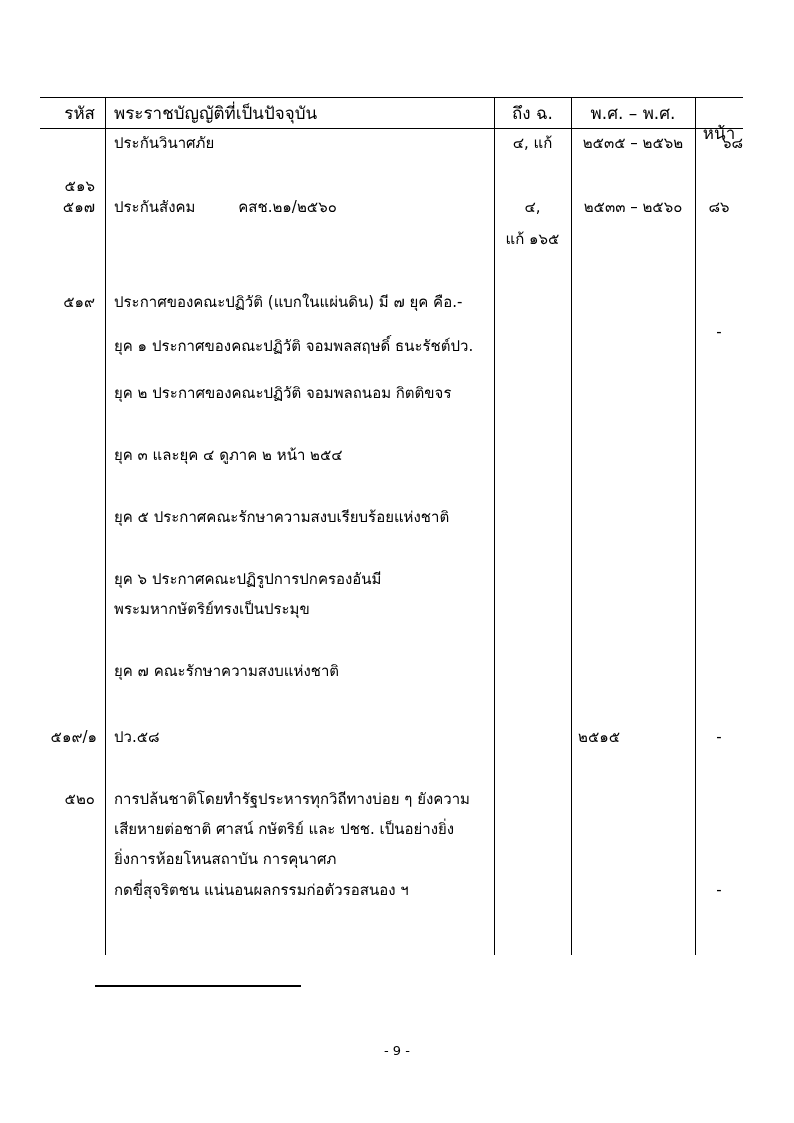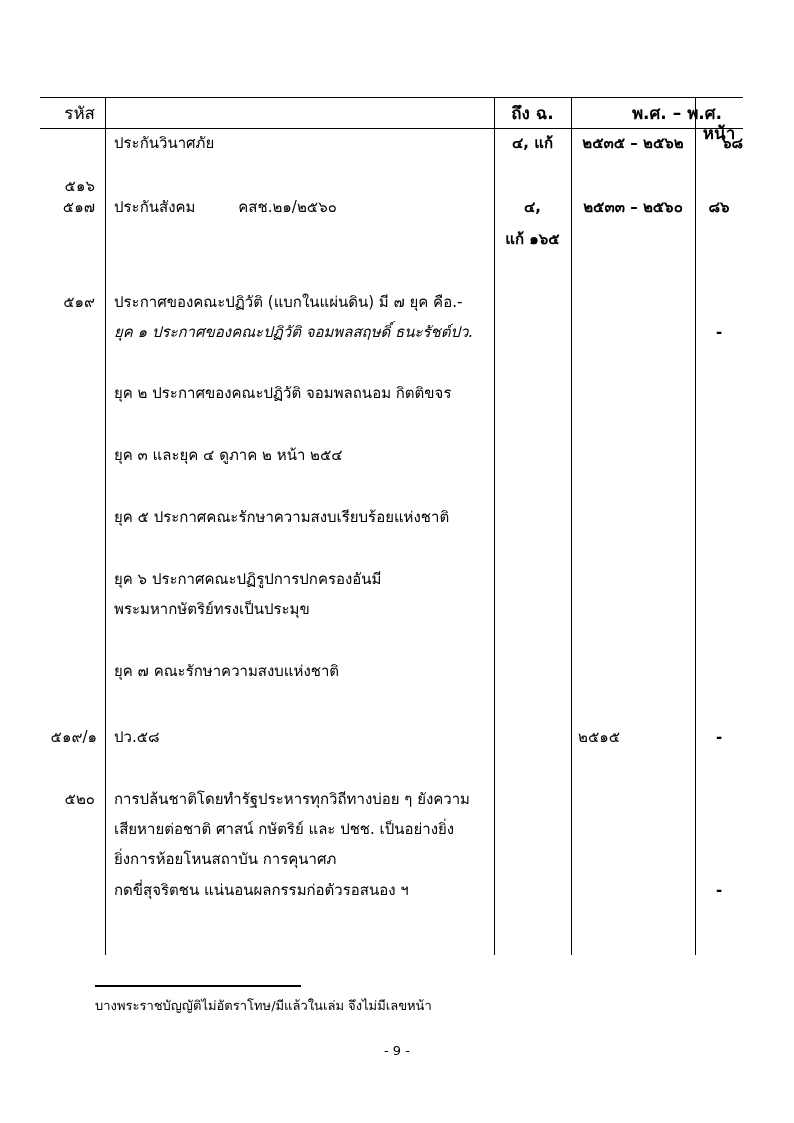--- a/index.html
+++ b/index.html
@@ -4,40 +4,41 @@
 <style>
   html, body { margin:0; padding:0; background:#ffffff; }
   body { width:794px; height:1123px; position:relative; overflow:hidden;
          font-family:"DejaVu Sans", sans-serif; color:#000; }
   .page { position:absolute; left:0; top:0; width:794px; height:1101px; }
   .hline { position:absolute; height:1px; background:#000; }
   .vline { position:absolute; width:1px; background:#000; }
   .txt { position:absolute; font-size:15px; line-height:20px; white-space:nowrap; }
   .hdr { font-size:17px; }
   .r { text-align:right; }
-  .c { text-align:center;font-weight:bold; }
+  .c { text-align:center; }
   .footline { position:absolute; left:95px; top:985px; width:206px; height:2px; background:#000; }
   .foot { position:absolute; left:95px; top:995px; font-size:13px; white-space:nowrap; }
   .pnum { position:absolute; left:372px; top:1043px; width:50px; text-align:center; font-size:13px; }
 </style>
 </head>
 <body>
 
 <div class="page">
 
   <div class="hline" style="left:40px; top:97px; width:703px;"></div>
   <div class="hline" style="left:40px; top:128px; width:703px;"></div>
   <div class="vline" style="left:105px; top:97px; height:858px;"></div>
   <div class="vline" style="left:494px; top:97px; height:858px;"></div>
   <div class="vline" style="left:571px; top:97px; height:858px;"></div>
   <div class="vline" style="left:695px; top:97px; height:858px;"></div>
 
   <div class="txt hdr r" style="left:40px; top:103px; width:55px;">รหัส</div>
+  <div class="txt hdr" style="left:114px; top:103px;">พระราชบัญญัติที่เป็นปัจจุบัน</div>
   <div class="txt hdr c" style="left:494px; top:103px; width:77px;">ถึง ฉ.</div>
-  <div class="txt hdr c" style="left:571px; top:103px; width:124px;padding-left:44px;">พ.ศ. – พ.ศ.</div>
+  <div class="txt hdr c" style="left:571px; top:103px; width:124px;">พ.ศ. – พ.ศ.</div>
   <div class="txt hdr c" style="left:695px; top:103px; width:48px;margin-top:20px;">หน้า</div>
 
   <div>
     <div class="txt r" style="left:40px; top:133px; width:55px;margin-top:43px;">๕๑๖</div>
     <div class="txt" style="left:114px; top:133px;">ประกันวินาศภัย</div>
     <div class="txt c" style="left:494px; top:133px; width:77px;">๔, แก้</div>
     <div class="txt c" style="left:571px; top:133px; width:124px;">๒๕๓๕ – ๒๕๖๒</div>
     <div class="txt c" style="left:695px; top:133px; width:48px;text-align:right;">๖๘</div>
   </div>
 
@@ -46,21 +47,21 @@
     <div class="txt" style="left:114px; top:197px; white-space:pre;">ประกันสังคม         คสช.๒๑/๒๕๖๐</div>
     <div class="txt c" style="left:494px; top:197px; width:77px;">๔,</div>
     <div class="txt c" style="left:494px; top:229px; width:77px;">แก้ ๑๖๕</div>
     <div class="txt c" style="left:571px; top:197px; width:124px;">๒๕๓๓ – ๒๕๖๐</div>
     <div class="txt c" style="left:695px; top:197px; width:48px;">๘๖</div>
   </div>
 
   <div>
     <div class="txt r" style="left:40px; top:292px; width:55px;">๕๑๙</div>
     <div class="txt" style="left:114px; top:292px;">ประกาศของคณะปฏิวัติ (แบกในแผ่นดิน) มี ๗ ยุค  คือ.-</div>
-    <div class="txt" style="left:114px; top:322px;font-style:italic;">ยุค ๑ ประกาศของคณะปฏิวัติ จอมพลสฤษดิ์ ธนะรัชต์ปว.</div>
+    <div class="txt" style="left:114px; top:336px;">ยุค ๑ ประกาศของคณะปฏิวัติ จอมพลสฤษดิ์ ธนะรัชต์ปว.</div>
     <div class="txt c" style="left:695px; top:322px; width:48px;">-</div>
     <div class="txt" style="left:114px; top:383px;">ยุค ๒ ประกาศของคณะปฏิวัติ จอมพลถนอม กิตติขจร</div>
     <div class="txt" style="left:114px; top:445px;">ยุค ๓ และยุค ๔  ดูภาค ๒   หน้า ๒๕๔</div>
     <div class="txt" style="left:114px; top:507px;">ยุค ๕ ประกาศคณะรักษาความสงบเรียบร้อยแห่งชาติ</div>
     <div class="txt" style="left:114px; top:569px;">ยุค ๖ ประกาศคณะปฏิรูปการปกครองอันมี</div>
     <div class="txt" style="left:114px; top:599px;">พระมหากษัตริย์ทรงเป็นประมุข</div>
     <div class="txt" style="left:114px; top:661px;">ยุค ๗ คณะรักษาความสงบแห่งชาติ</div>
   </div>
 
   <div>
@@ -73,16 +74,15 @@
   <div>
     <div class="txt r" style="left:40px; top:789px; width:55px;">๕๒๐</div>
     <div class="txt" style="left:114px; top:789px;">การปล้นชาติโดยทำรัฐประหารทุกวิถีทางบ่อย ๆ  ยังความ</div>
     <div class="txt" style="left:114px; top:819px;">เสียหายต่อชาติ  ศาสน์  กษัตริย์  และ ปชช. เป็นอย่างยิ่ง</div>
     <div class="txt" style="left:114px; top:849px;">ยิ่งการห้อยโหนสถาบัน  การคุนาศภ</div>
     <div class="txt" style="left:114px; top:880px;">กดขี่สุจริตชน  แน่นอนผลกรรมก่อตัวรอสนอง ฯ</div>
     <div class="txt c" style="left:695px; top:880px; width:48px;">-</div>
   </div>
 
   <div class="footline"></div>
-  <div class="foot">บางพระราชบัญญัติไม่อัตราโทษ/มีแล้วในเล่ม จึงไม่มีเลขหน้า</div>
 
   <div class="pnum">- 9 -</div>
 </div>
 
 </body></html>

